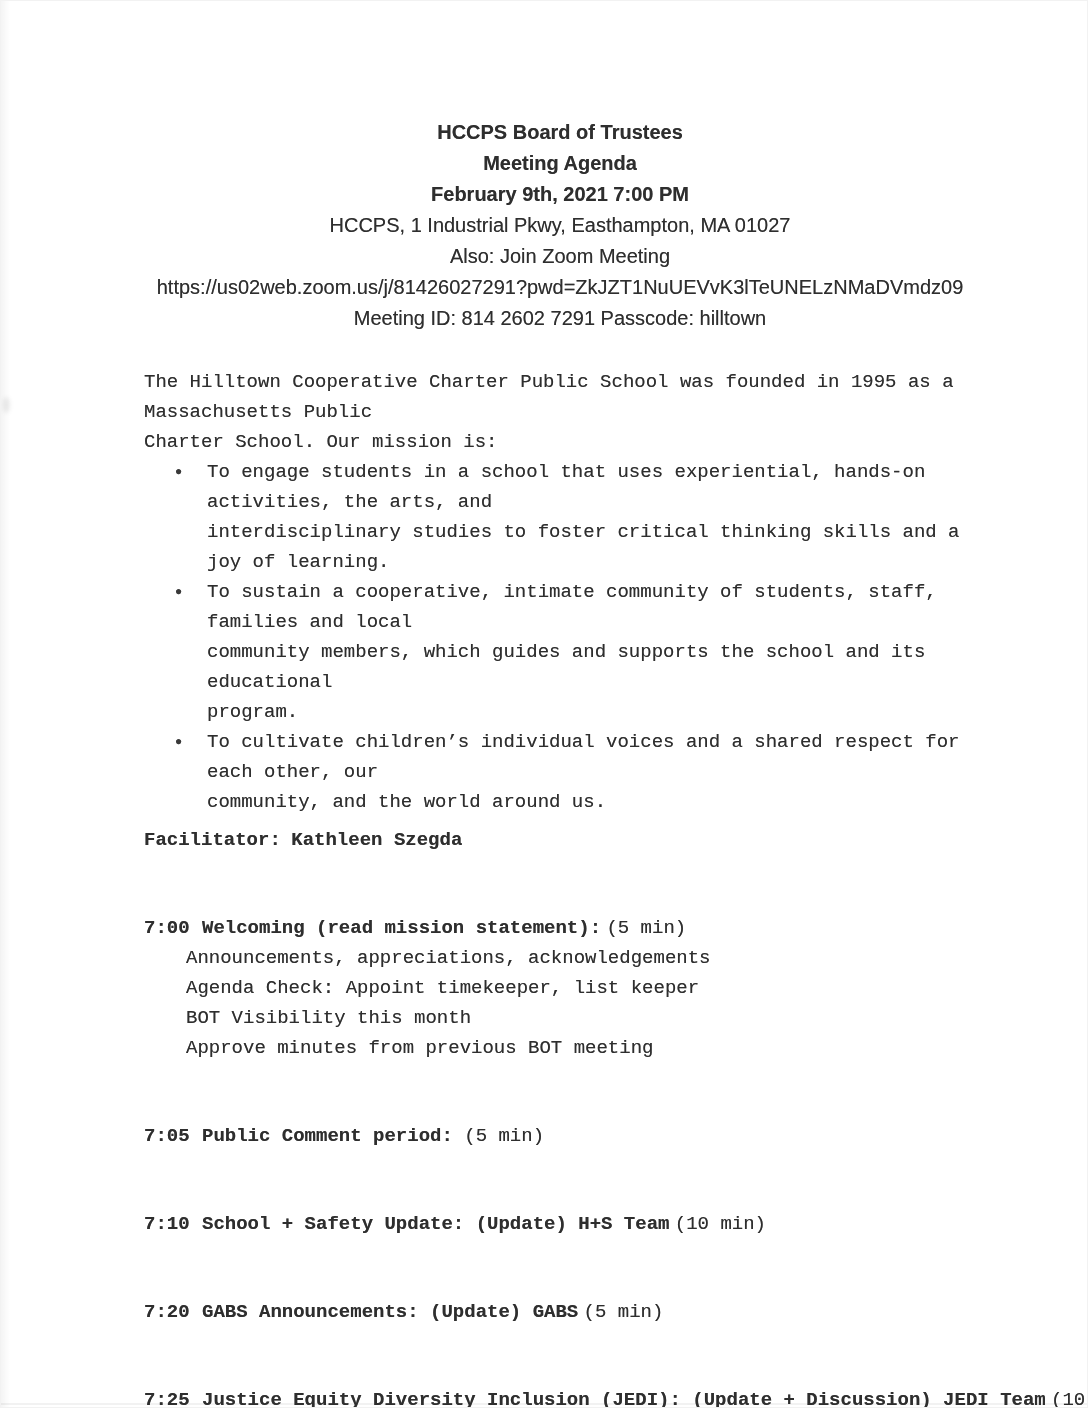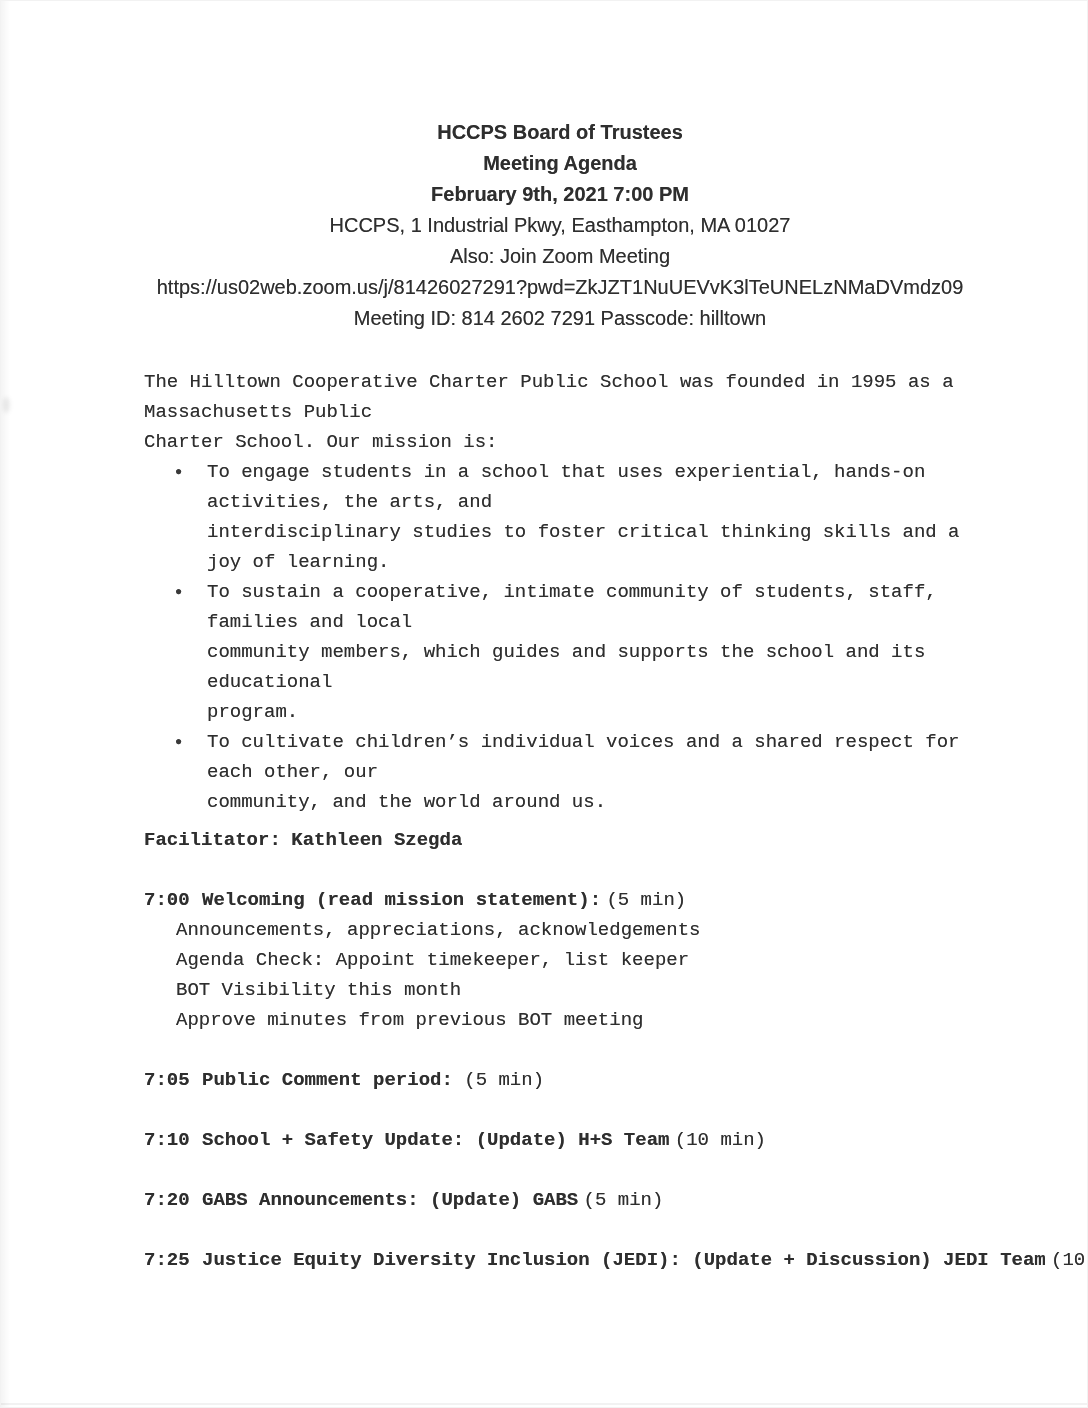--- a/index.html
+++ b/index.html
@@ -71,25 +71,25 @@
     font-size: 12px; line-height: 30px;
     color: #3a3a3a;
   }
 
   .facilitator { margin-top: 8px; }
   .facilitator .name { margin-left: 0.55em; }
 
   .agenda { margin-top: 30px; }
   .agenda-item { white-space: nowrap; margin-bottom: 30px; }
   .agenda-item:last-child { margin-bottom: 0; }
-  .agenda-time { display: inline-block; width: 58px; font-weight: 700; }
+  .agenda-time { display: inline-block; width: 58px; font-weight: 700; margin-top: 28px; }
   .agenda-title { font-weight: 700; text-align: right; }
   .agenda-duration { font-weight: 400; margin-left: 0.28em; }
   .agenda-duration.wide-gap { margin-left: 0.6em; }
-  .agenda-sublist { margin-left: 32px; }
+  .agenda-sublist { margin-left: 42px; }
 </style>
 </head>
 <body>
 
 <div class="page">
   <div class="scan-edge-left"></div>
   <div class="scan-edge-bottom"></div>
   <div class="scan-smudge"></div>
 
   <div class="content">

